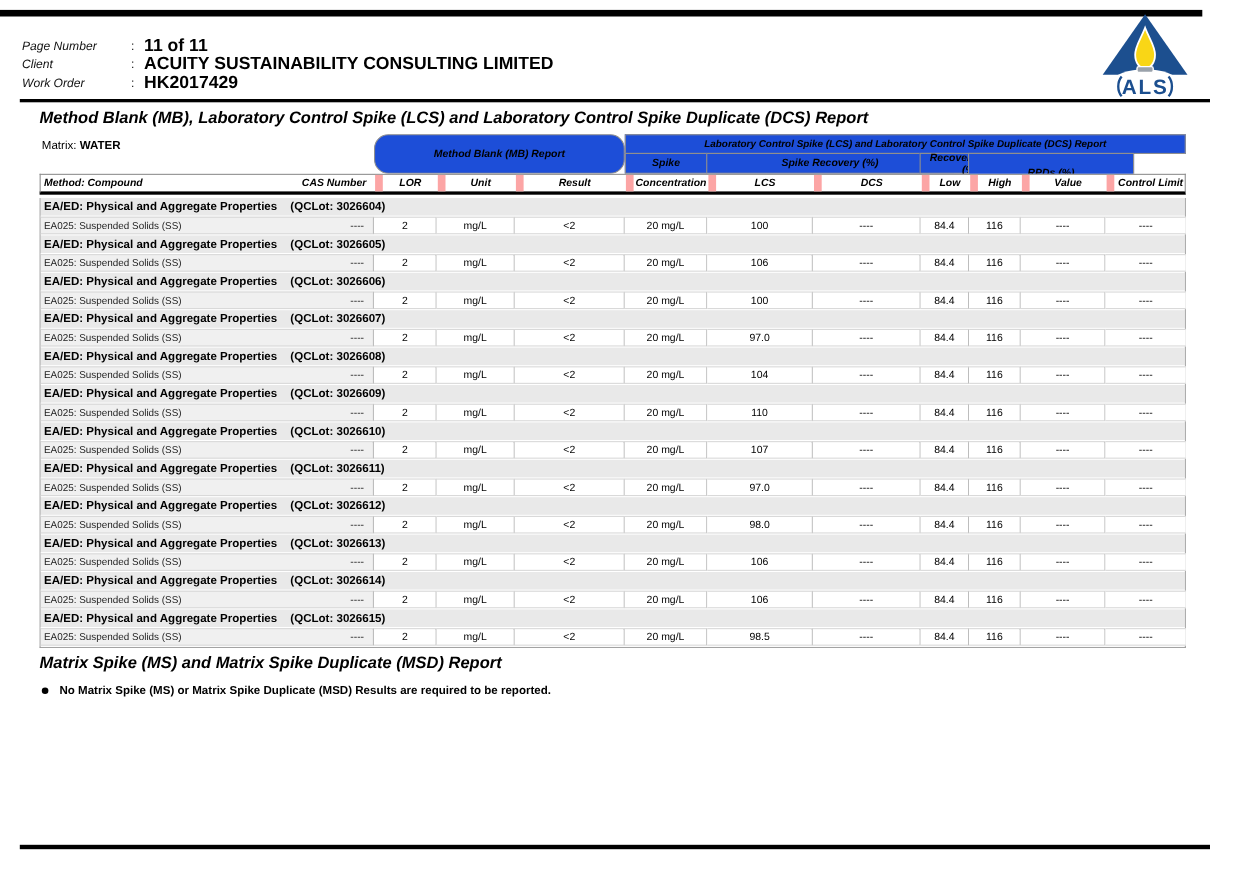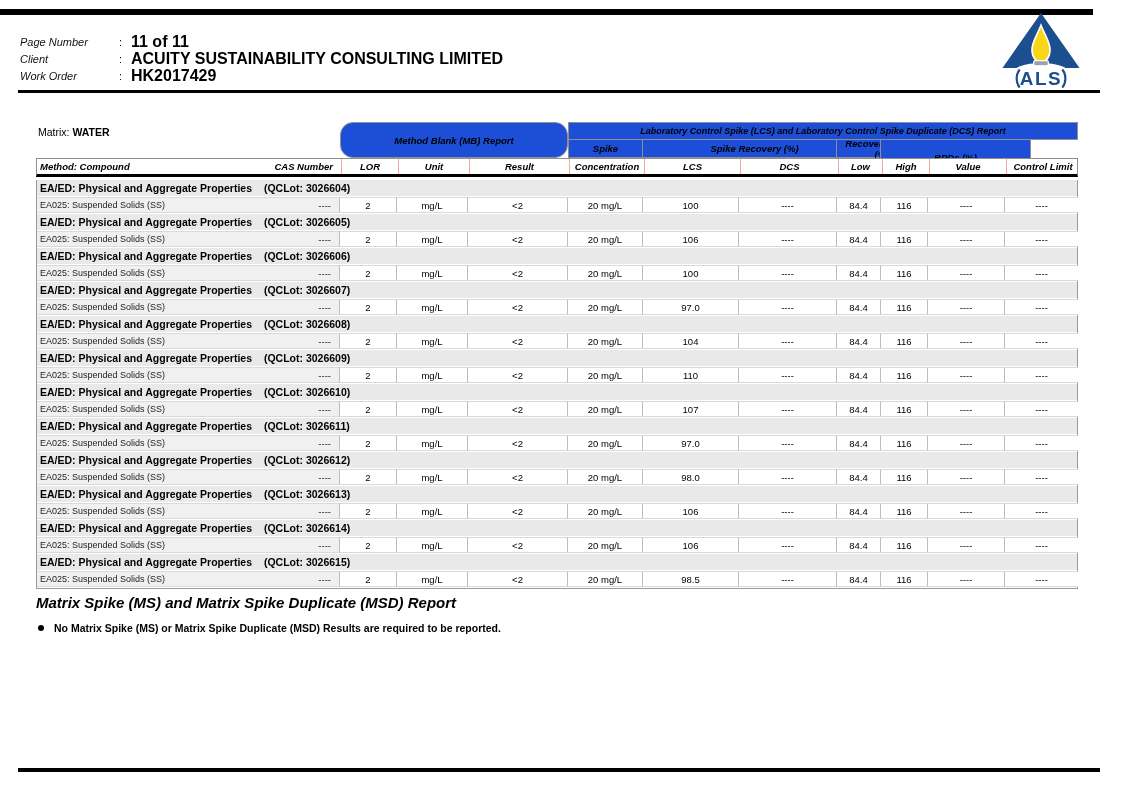--- a/index.html
+++ b/index.html
@@ -39,21 +39,21 @@
   .box-mb{left:304px;top:0;width:228px;height:36px;border-radius:13px;}
   .box-lcs{left:532px;top:0;width:510px;height:18px;font-size:9px;}
   .box-spike{left:532px;top:17px;width:75px;height:19px;}
   .box-sprec{left:606px;top:17px;width:225px;height:19px;}
   .box-reclim{left:800px;top:17px;width:92px;height:19px;}
   .box-rpds{left:844px;top:17px;width:151px;height:37px;}
   .col-row{position:absolute;left:0;top:36px;width:1042px;height:19px;box-sizing:border-box;
            display:grid;grid-template-columns:304px 57px 71px 100px 75px 96px 98px 44px 47px 77px 73px;
            border:1px solid #8f8f8f;border-bottom:3px solid #000;background:#fff;}
   .col-row .hc{display:flex;align-items:center;justify-content:center;font-weight:bold;
-               font-style:italic;font-size:9.5px;border-left:1px solid #fca5a5;box-sizing:border-box;}
+               font-style:italic;font-size:9.5px;border-left:7px solid #fca5a5;box-sizing:border-box;}
   .col-row .hc:first-child{border-left:none;justify-content:space-between;padding:0 8px 0 3px;}
 
   .tbody{border:1px solid #9a9a9a;border-top:none;box-sizing:border-box;}
   .group-row{height:16px;line-height:16px;background:#e9e9e9;border-bottom:1px solid #fff;
              padding-left:3px;font-weight:bold;font-size:10.5px;white-space:nowrap;overflow:hidden;}
   .group-row .qclot{margin-left:9px;}
   .data-row{display:grid;grid-template-columns:303px 57px 71px 100px 75px 96px 98px 44px 47px 77px 73px;
             height:16px;border-bottom:1px solid #fff;}
   .data-row .cell{background:#fff;border-right:1px solid #bdbdbd;border-top:1px solid #d9d9d9;
                   border-bottom:1px solid #d9d9d9;box-sizing:border-box;display:flex;
@@ -99,20 +99,21 @@
       <path d="M50,16 C55,29 61,36 61,46 C61,55 56,61 50,61 C44,61 39,55 39,46 C39,36 45,29 50,16 Z" fill="#f9d616" stroke="#ffffff" stroke-width="2"></path>
       <rect x="41" y="59" width="18" height="6.5" rx="2" fill="#9aa2ab" stroke="#ffffff" stroke-width="1.5"></rect>
       <path d="M24,70 C19,76 19,86 24,92" stroke="#1c4f8f" fill="none" stroke-width="2.6"></path>
       <path d="M76,70 C81,76 81,86 76,92" stroke="#1c4f8f" fill="none" stroke-width="2.6"></path>
       <text x="50" y="89" text-anchor="middle" font-size="23" font-weight="bold" fill="#1c4f8f" font-family="Liberation Sans, sans-serif" letter-spacing="2">ALS</text>
     </svg>
   </div>
 
   <div class="header-rule"></div>
 
+  <div class="title1">Method Blank (MB), Laboratory Control Spike (LCS) and Laboratory Control Spike Duplicate (DCS) Report</div>
 
   <div class="qc-table">
     <div class="thead">
       <div class="matrix">
         <span>Matrix:</span>
         <span class="mv">WATER</span>
       </div>
       <div class="hbox box-mb">Method Blank (MB) Report</div>
       <div class="hbox box-lcs">Laboratory Control Spike (LCS) and Laboratory Control Spike Duplicate (DCS) Report</div>
       <div class="hbox box-spike">Spike</div>

